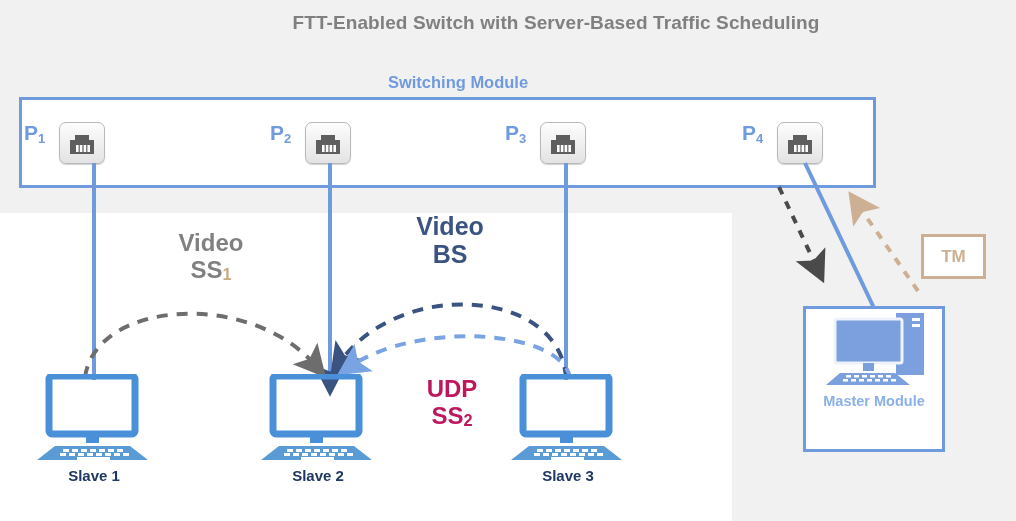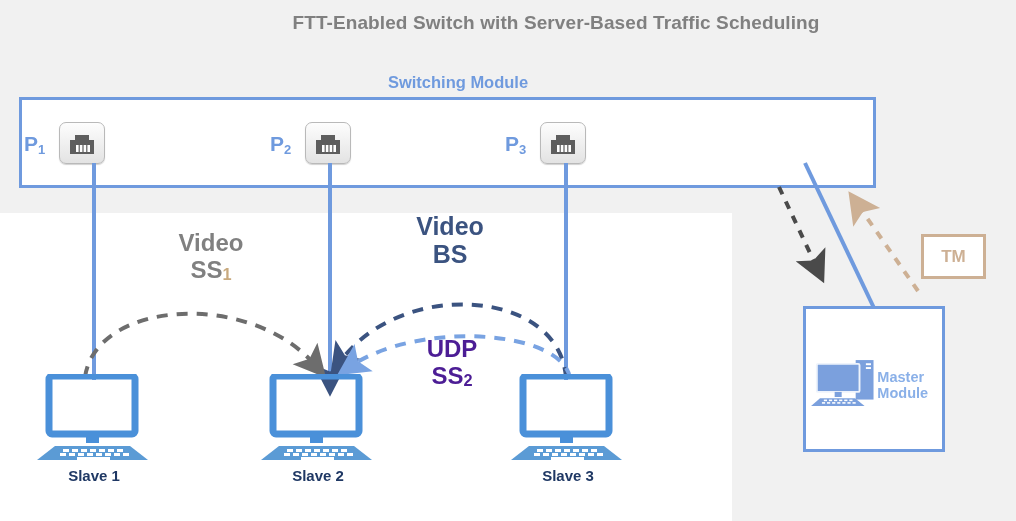--- a/index.html
+++ b/index.html
@@ -56,21 +56,20 @@
     height: 91px;
     border: 3px solid #6f9ade;
     background: #ffffff;
     box-sizing: border-box;
   }
   
   .port {
     position: absolute;
     top: 122px;
     display: flex;
-    align-items: center;
     gap: 14px;
   }
   .port-label {
     font-size: 21px;
     font-weight: bold;
     color: #6f9ade;
     line-height: 1;
   }
   .port-label sub {
     font-size: 13px;
@@ -108,21 +107,21 @@
   }
   .flow-label sub {
     font-size: 0.68em;
     vertical-align: baseline;
     position: relative;
     bottom: -2px;
   }
   .fl-video-ss1 { left: 146px; top: 230px; width: 130px; font-size: 24px; color: #808080; }
   .fl-video-ss1 sub { color: #c8a97e; }
   .fl-video-bs  { left: 385px; top: 212px; width: 130px; font-size: 25px; color: #3b5380; }
-  .fl-udp-ss2   { left: 392px; top: 336px; width: 120px; font-size: 24px; color: #4c1d95; }
+  .fl-udp-ss2   { left: 392px; top: 376px; width: 120px; font-size: 24px; color: #be185d; }
   
   .node {
     position: absolute;
     width: 150px;
     text-align: center;
   }
   .node-caption {
     font-size: 15px;
     font-weight: bold;
     color: #1f3864;
@@ -152,24 +151,24 @@
   .master-box {
     position: absolute;
     left: 803px;
     top: 306px;
     width: 142px;
     height: 146px;
     border: 3px solid #6f9ade;
     background: #ffffff;
     box-sizing: border-box;
     display: flex;
-    flex-direction: row;
+    flex-direction: column;
     align-items: center;
     justify-content: flex-start;
-    padding-top: 8px;
+    padding-top: 0;
   }
   .master-caption {
     font-size: 14.5px;
     font-weight: bold;
     color: #8ab0e8;
     margin-top: 4px;
   }
 </style>
 </head>
 <body>
@@ -215,20 +214,32 @@
       <svg width="30" height="26" viewBox="0 0 30 26">
         <path d="M3 24 V10 L8 10 L8 5 L22 5 L22 10 L27 10 V24 Z" fill="#5e5e5e"></path>
         <rect x="9" y="15" width="2.6" height="7" fill="#ffffff"></rect>
         <rect x="12.8" y="15" width="2.6" height="7" fill="#ffffff"></rect>
         <rect x="16.6" y="15" width="2.6" height="7" fill="#ffffff"></rect>
         <rect x="20.4" y="15" width="2.6" height="7" fill="#ffffff"></rect>
       </svg>
     </span>
   </div>
 
+  <div class="port" style="left:742px;">
+    <span class="port-label"><span>P</span><sub>4</sub></span>
+    <span class="rj45">
+      <svg width="30" height="26" viewBox="0 0 30 26">
+        <path d="M3 24 V10 L8 10 L8 5 L22 5 L22 10 L27 10 V24 Z" fill="#5e5e5e"></path>
+        <rect x="9" y="15" width="2.6" height="7" fill="#ffffff"></rect>
+        <rect x="12.8" y="15" width="2.6" height="7" fill="#ffffff"></rect>
+        <rect x="16.6" y="15" width="2.6" height="7" fill="#ffffff"></rect>
+        <rect x="20.4" y="15" width="2.6" height="7" fill="#ffffff"></rect>
+      </svg>
+    </span>
+  </div>
 
   <svg id="wires">
     <defs>
       <marker id="ah-gray" markerWidth="9" markerHeight="9" refX="4.2" refY="4.5" orient="auto">
         <path d="M0.4,0.4 L8.4,4.5 L0.4,8.6 L2.1,4.5 Z" fill="#6d6d6d"></path>
       </marker>
       <marker id="ah-navy" markerWidth="9" markerHeight="9" refX="4.2" refY="4.5" orient="auto">
         <path d="M0.4,0.4 L8.4,4.5 L0.4,8.6 L2.1,4.5 Z" fill="#3b5380"></path>
       </marker>
       <marker id="ah-blue" markerWidth="9" markerHeight="9" refX="4.2" refY="4.5" orient="auto">

